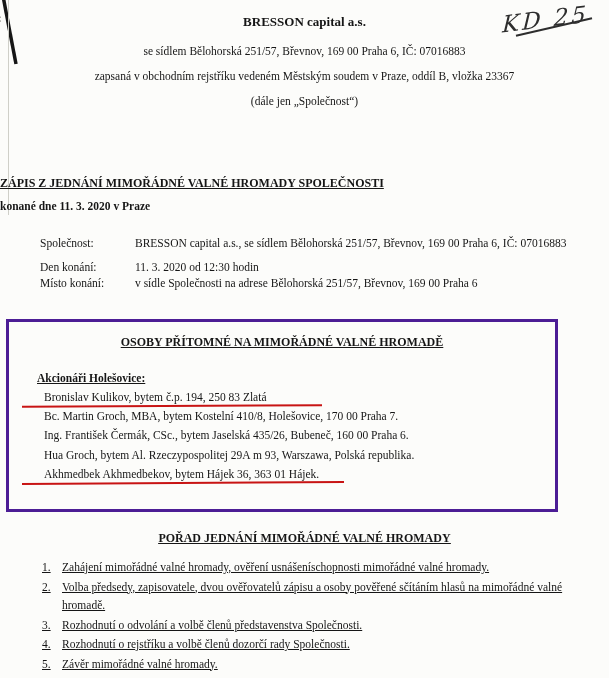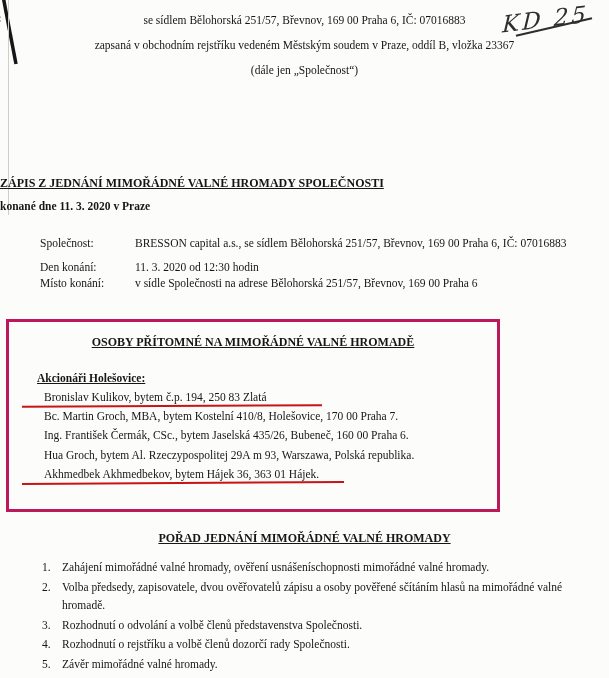--- a/index.html
+++ b/index.html
@@ -41,60 +41,61 @@
   .title-main { font-weight:bold; font-size:12px; text-decoration:underline; margin-bottom:9px; }
   .title-sub  { font-weight:bold; font-size:11.5px; }
 
   
   .meta { position:absolute; top:236px; left:40px; width:535px; font-size:11.5px; }
   .meta-row { display:grid; grid-template-columns:95px 1fr; line-height:1.28; margin-bottom:2px; }
   .meta-row.first { margin-bottom:9px; }
 
   
   .attendees-box {
-    position:absolute; top:319px; left:6px; width:494px; height:193px;
-    border:3px solid #be185d;
+    position:absolute; top:319px; left:6px; width:552px; height:193px;
+    border:3px solid #4c1d95;
   }
   .attendees-heading {
     text-align:center; font-weight:bold; font-size:12px;
     text-decoration:underline; margin-top:13px;
   }
   .attendees-sub {
     margin:22px 0 4px 28px; font-weight:bold; font-size:11.5px;
     text-decoration:underline;
   }
   .attendee-row {
     margin-left:35px; font-size:11.5px; line-height:19.2px;
     position:relative; width:fit-content; white-space:nowrap;
   }
   .red-underline { position:absolute; height:2px; background:#c81414; bottom:0px; }
   .ru-0 { left:-22px; width:300px; transform:rotate(-0.3deg); }
   .ru-4 { left:-22px; width:322px; transform:rotate(-0.4deg); }
 
   
-  .agenda { position:absolute; top:531px; left:0; width:100%; }
+  .agenda { position:absolute; top:531px; left:0; width:100%;text-decoration:underline; }
   .agenda-heading {
     text-align:center; font-weight:bold; font-size:12px;
     text-decoration:underline; margin-bottom:12px;
   }
   .agenda-list { margin-left:42px; width:522px; font-size:11.5px; }
   .agenda-item { display:grid; grid-template-columns:20px 1fr; line-height:18.5px; margin-bottom:1px; }
 </style>
 </head>
 <body>
 
 <svg class="corner-artifact" width="40" height="84" viewBox="0 0 40 84">
   <path d="M3,0 L16,68" stroke="#161616" stroke-width="3.5" fill="none"></path>
 </svg>
 <div class="edge-line"></div>
 <div class="edge-text">Manu</div>
 <div class="handwritten">KD 25</div>
 <div class="hand-strike"></div>
 
 <header class="doc-header">
+  <div class="company">BRESSON capital a.s.</div>
   <div class="hline">se sídlem Bělohorská 251/57, Břevnov, 169 00  Praha 6, IČ: 07016883</div>
   <div class="hline">zapsaná v obchodním rejstříku vedeném Městským soudem v Praze, oddíl B, vložka 23367</div>
   <div class="hline">(dále jen „Společnost“)</div>
 </header>
 
 <section class="title-block">
   <div class="title-main">ZÁPIS Z JEDNÁNÍ MIMOŘÁDNÉ VALNÉ HROMADY SPOLEČNOSTI</div>
   <div class="title-sub">konané dne 11. 3. 2020 v Praze</div>
 </section>
 

